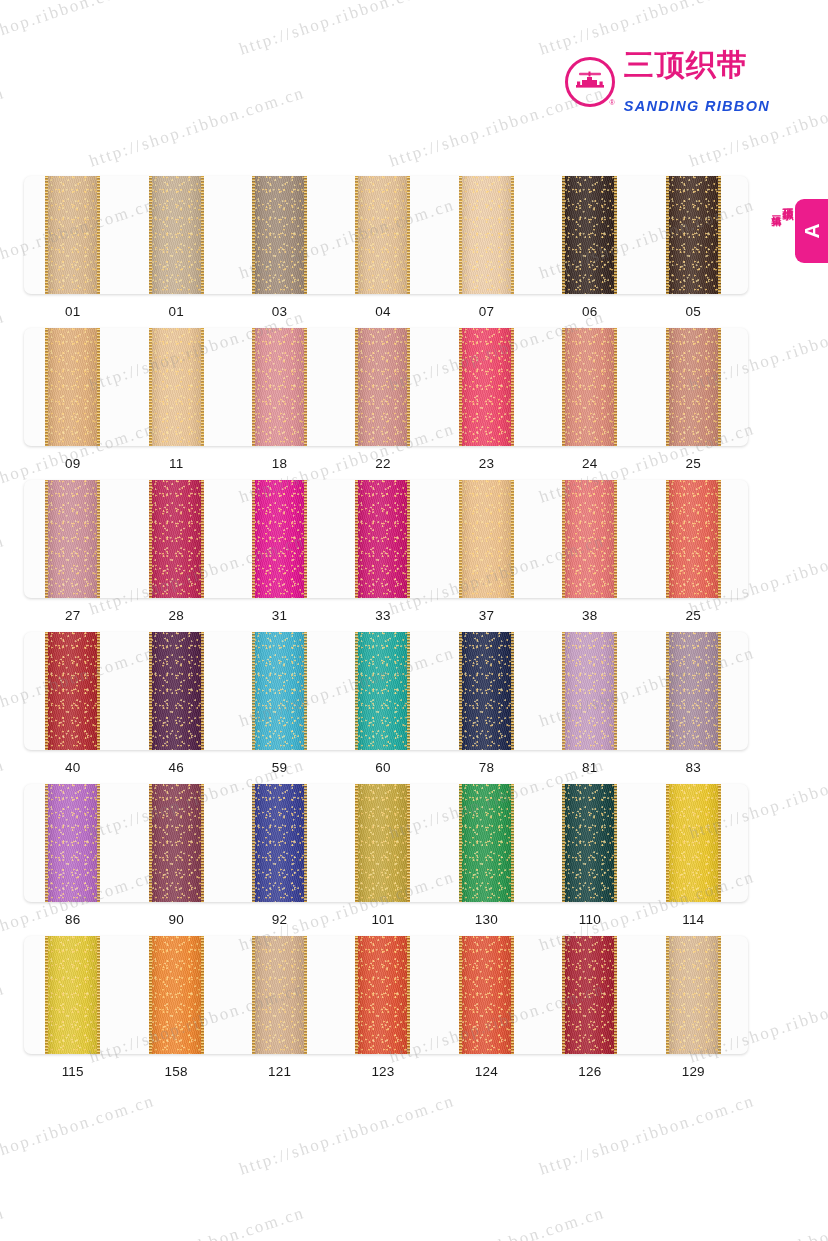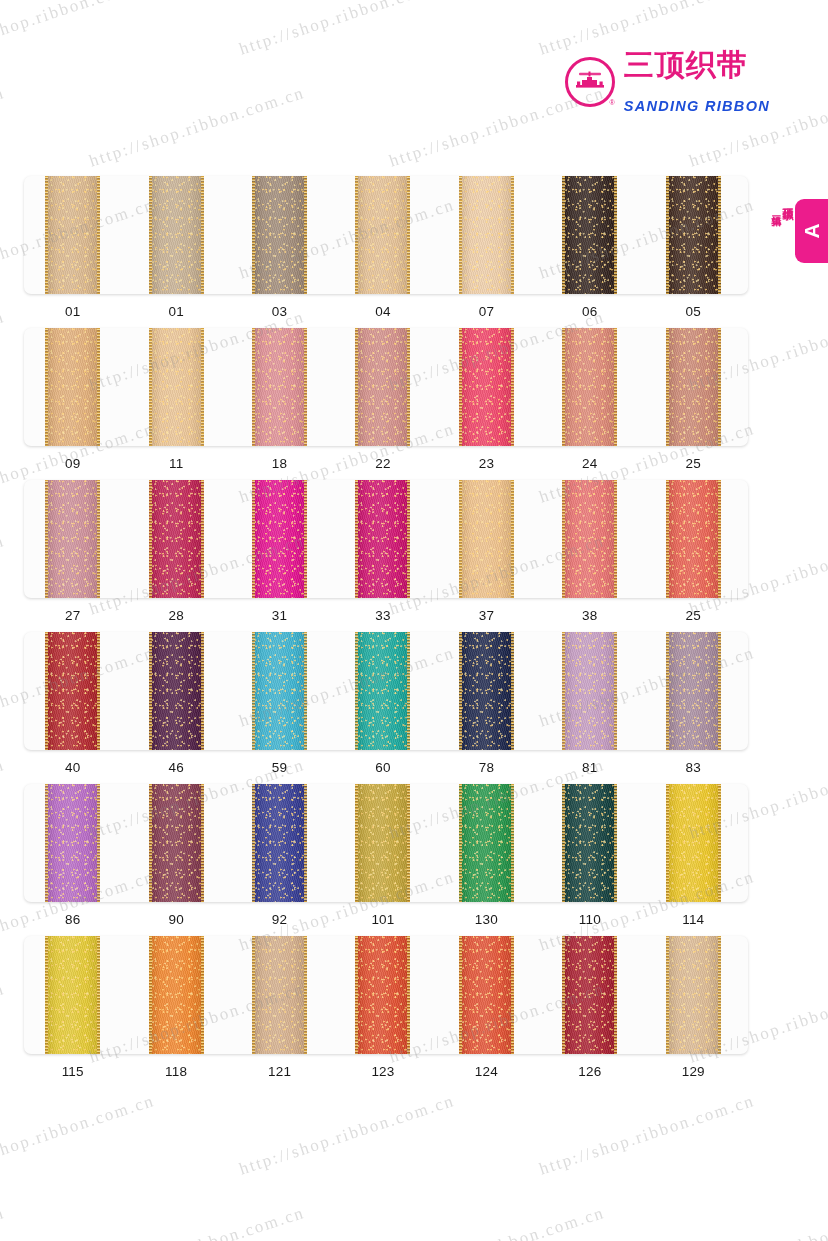--- a/index.html
+++ b/index.html
@@ -858,21 +858,21 @@
             <div class="edge-l"></div>
             <div class="edge-r"></div>
           </div>
         </div>
       </div>
       <div class="row-labels">
         <div class="label-cell">
           <span class="swatch-label">115</span>
         </div>
         <div class="label-cell">
-          <span class="swatch-label">118</span>
+          <span class="swatch-label">158</span>
         </div>
         <div class="label-cell">
           <span class="swatch-label">121</span>
         </div>
         <div class="label-cell">
           <span class="swatch-label">123</span>
         </div>
         <div class="label-cell">
           <span class="swatch-label">124</span>
         </div>

